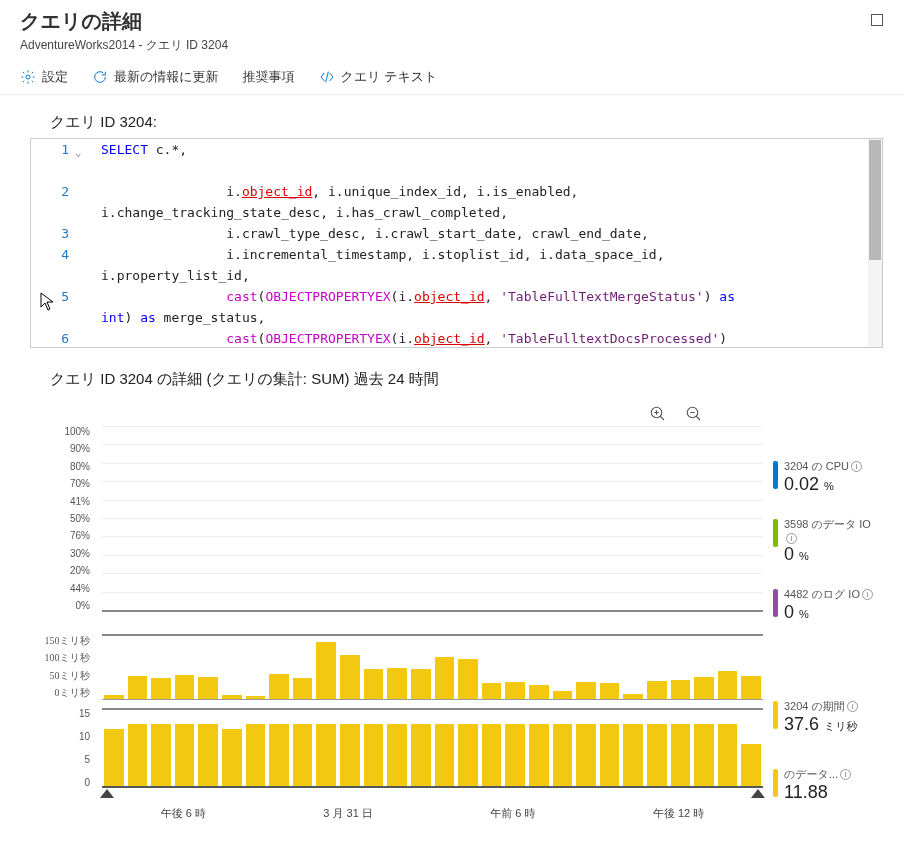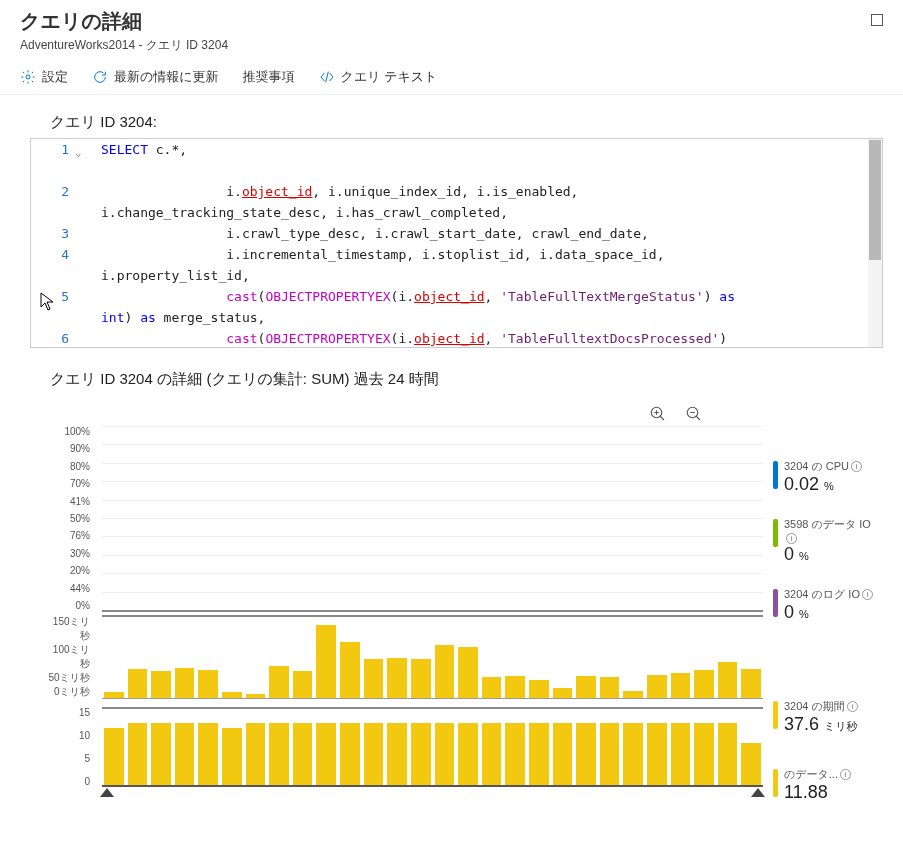--- a/index.html
+++ b/index.html
@@ -112,21 +112,21 @@
     text-align: right; width: 46px; font-size: 10px; color: #555;
   }
   .plot {
     margin-left: 50px; height: 100%;
     border-bottom: 1px solid #999;
     position: relative;
   }
   .pctchart { height: 185px; }
   .pctchart .gline { position:absolute; left:0; right:0; border-top:1px solid #eee; }
   .pctchart .zero { border-top:2px solid #888; }
-  .mschart { height: 84px; margin-top: 4px; }
+  .mschart { height: 66px; margin-top: 23px; font-family: Liberation Serif, serif; }
   .exchart { height: 80px; margin-top: 8px; }
   .bars {
     position: absolute; left: 0; right: 0; bottom: 0; top: 0;
     display: flex; align-items: flex-end; gap: 4px; padding: 0 2px;
   }
   .bar { flex:1; background: #f2c811; }
   .separator-line {
     position:absolute; left:0; right:0; top:0; border-top:2px solid #888;
   }
   .xlabels {
@@ -341,41 +341,47 @@
             <div class="bar" style="height: 80%;"></div>
             <div class="bar" style="height: 80%;"></div>
             <div class="bar" style="height: 80%;"></div>
             <div class="bar" style="height: 53.3333%;"></div>
           </div>
         <div class="tri" style="left:-2px"></div>
         <div class="tri" style="right:-2px"></div>
       </div>
     </div>
 
+    <div class="xlabels" id="xlabels">
+        <div>午後 6 時</div>
+        <div>3 月 31 日</div>
+        <div>午前 6 時</div>
+        <div>午後 12 時</div>
+      </div>
   </div>
 
   <div class="legend">
     <div class="litem">
       <div class="lswatch" id="sw-cpu" style="background: rgb(0, 120, 212);"></div>
       <div>
         <div class="lname"><span>3204 の CPU</span><span class="info-circ">i</span></div>
         <div class="lval"><span>0.02</span> <span class="lunit">%</span></div>
       </div>
     </div>
     <div class="litem">
       <div class="lswatch" id="sw-dataio" style="background: rgb(127, 186, 0);"></div>
       <div>
         <div class="lname"><span>3598 のデータ IO</span><span class="info-circ">i</span></div>
         <div class="lval"><span>0</span> <span class="lunit">%</span></div>
       </div>
     </div>
     <div class="litem">
       <div class="lswatch" id="sw-logio" style="background: rgb(142, 78, 165);"></div>
       <div>
-        <div class="lname"><span>3204 のログ IO</span><span class="info-circ">i</span></div>
+        <div class="lname"><span>4482 のログ IO</span><span class="info-circ">i</span></div>
         <div class="lval"><span>0</span> <span class="lunit">%</span></div>
       </div>
     </div>
     <div class="litem group2">
       <div class="lswatch" id="sw-dur" style="background: rgb(242, 200, 17);"></div>
       <div>
         <div class="lname"><span>3204 の期間</span><span class="info-circ">i</span></div>
         <div class="lval"><span>37.6</span> <span class="lunit">ミリ秒</span></div>
       </div>
     </div>

